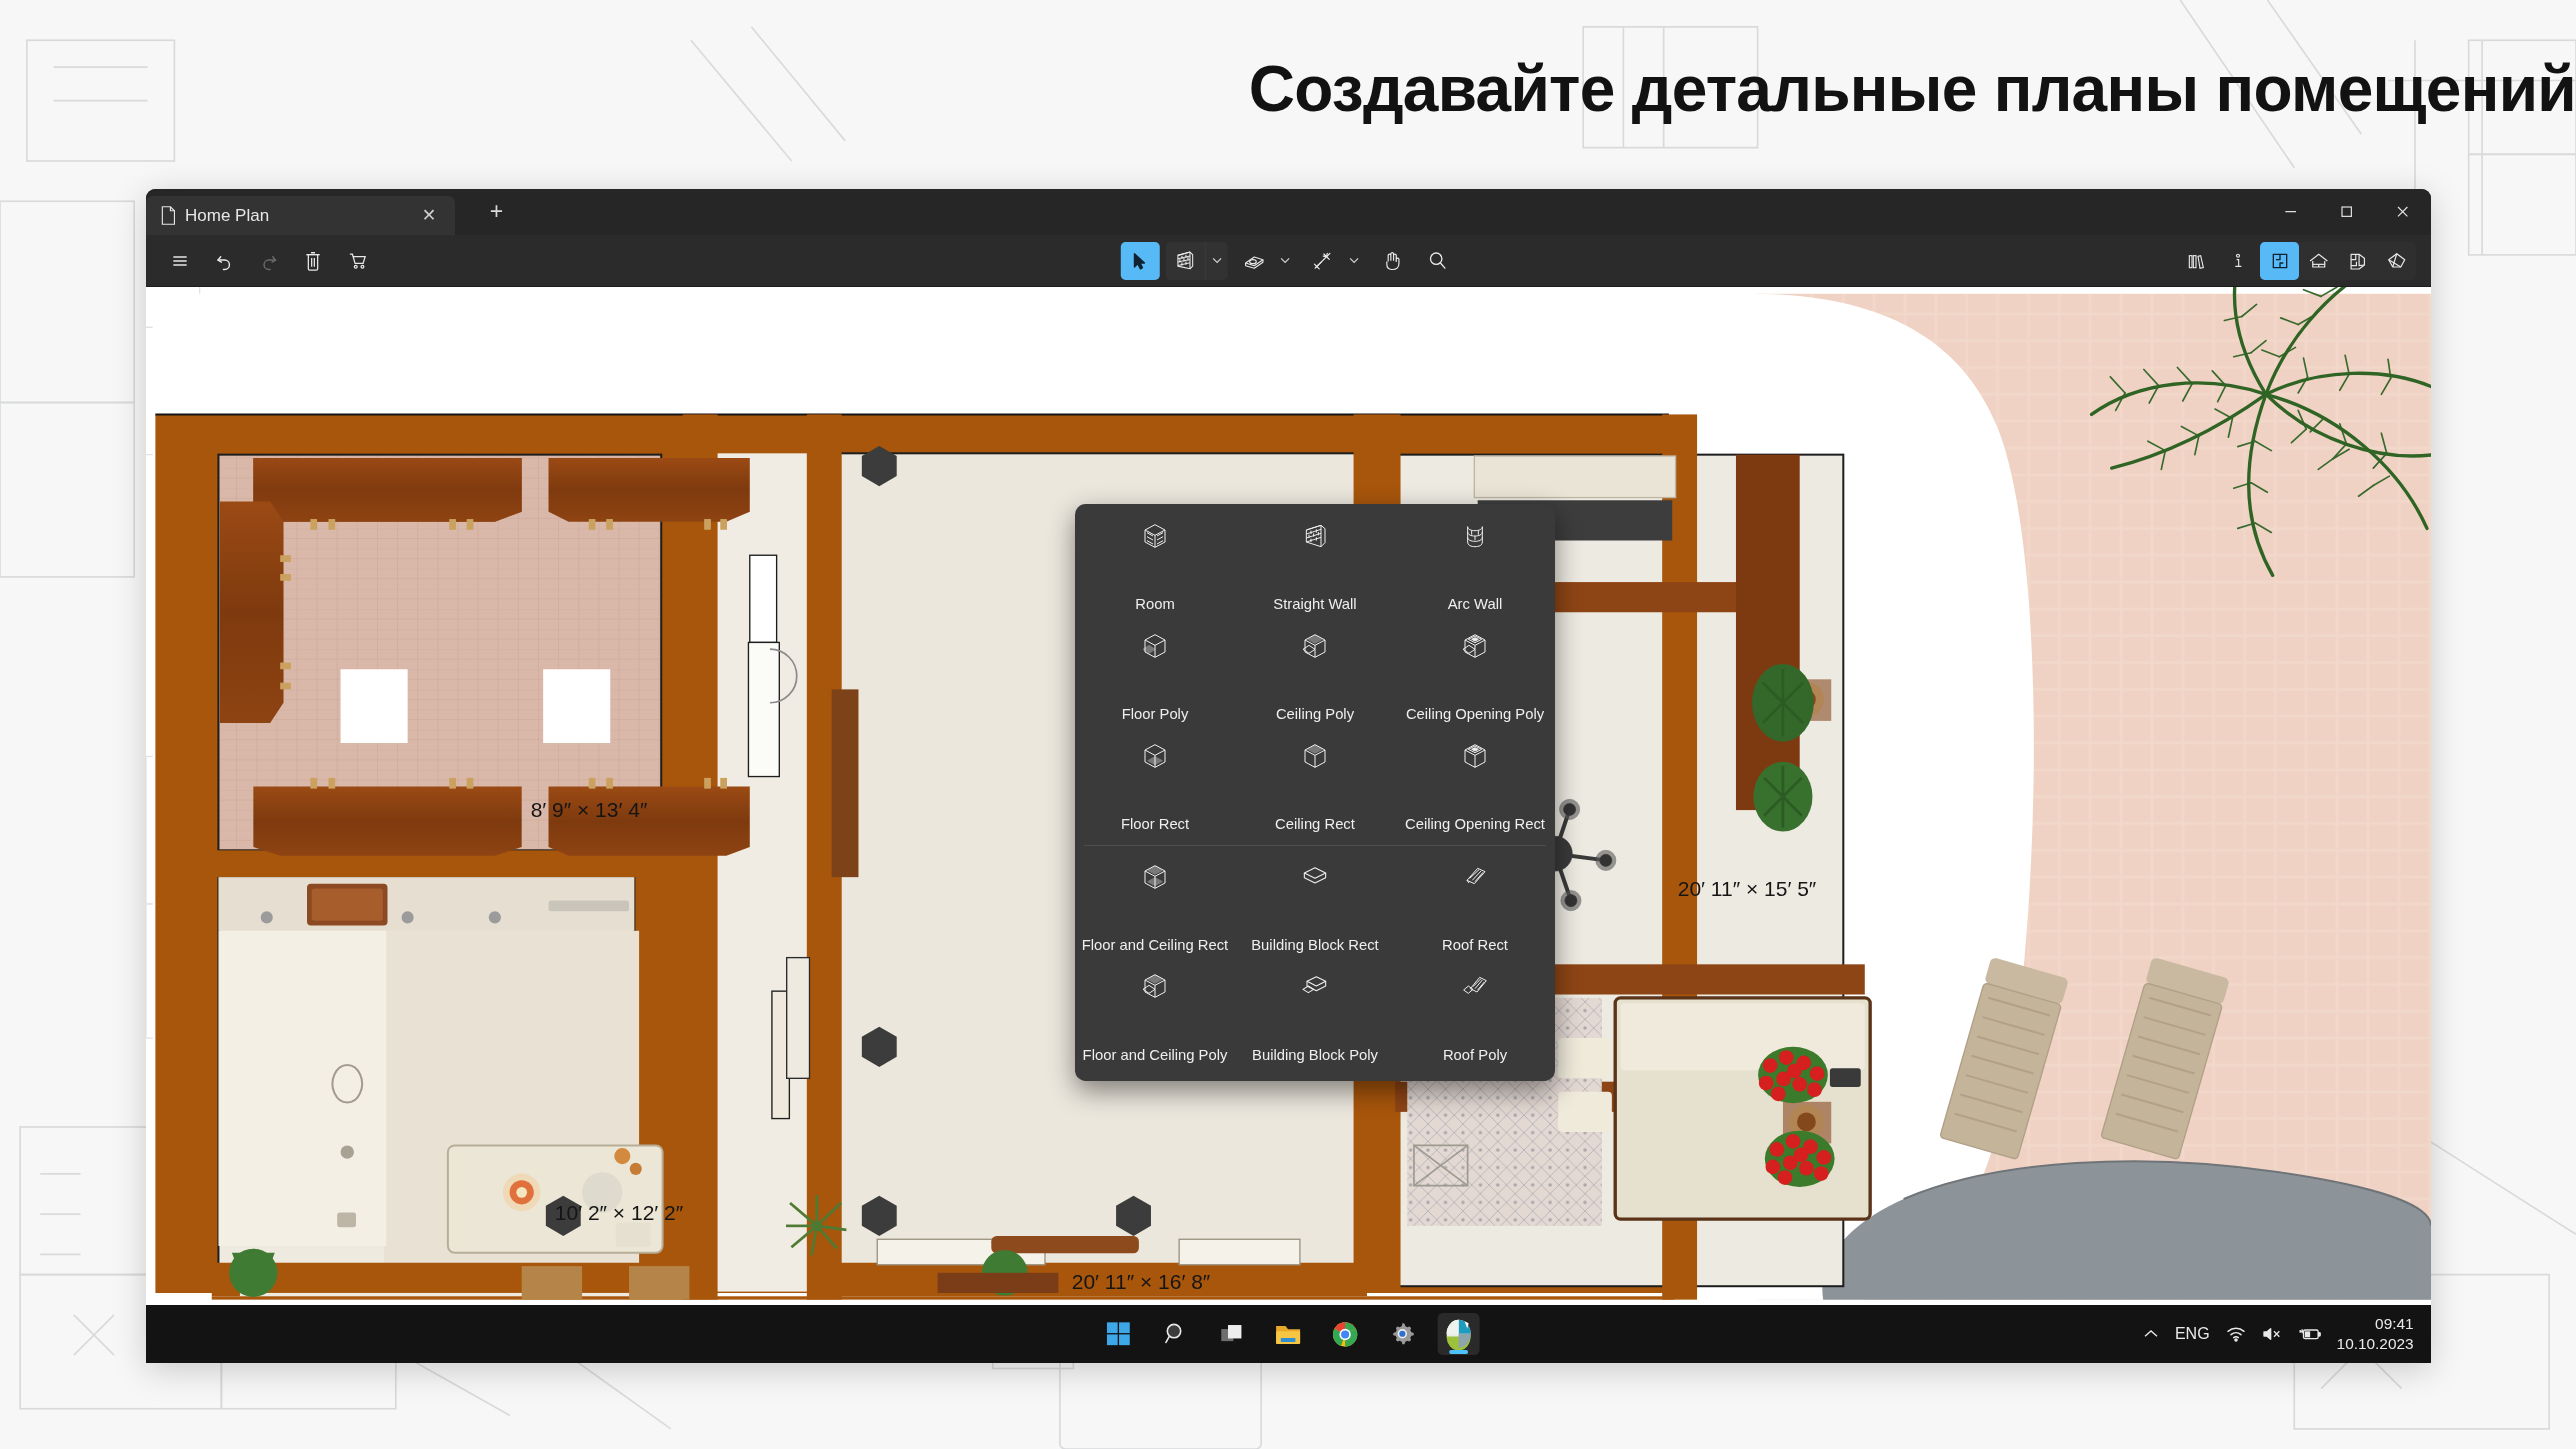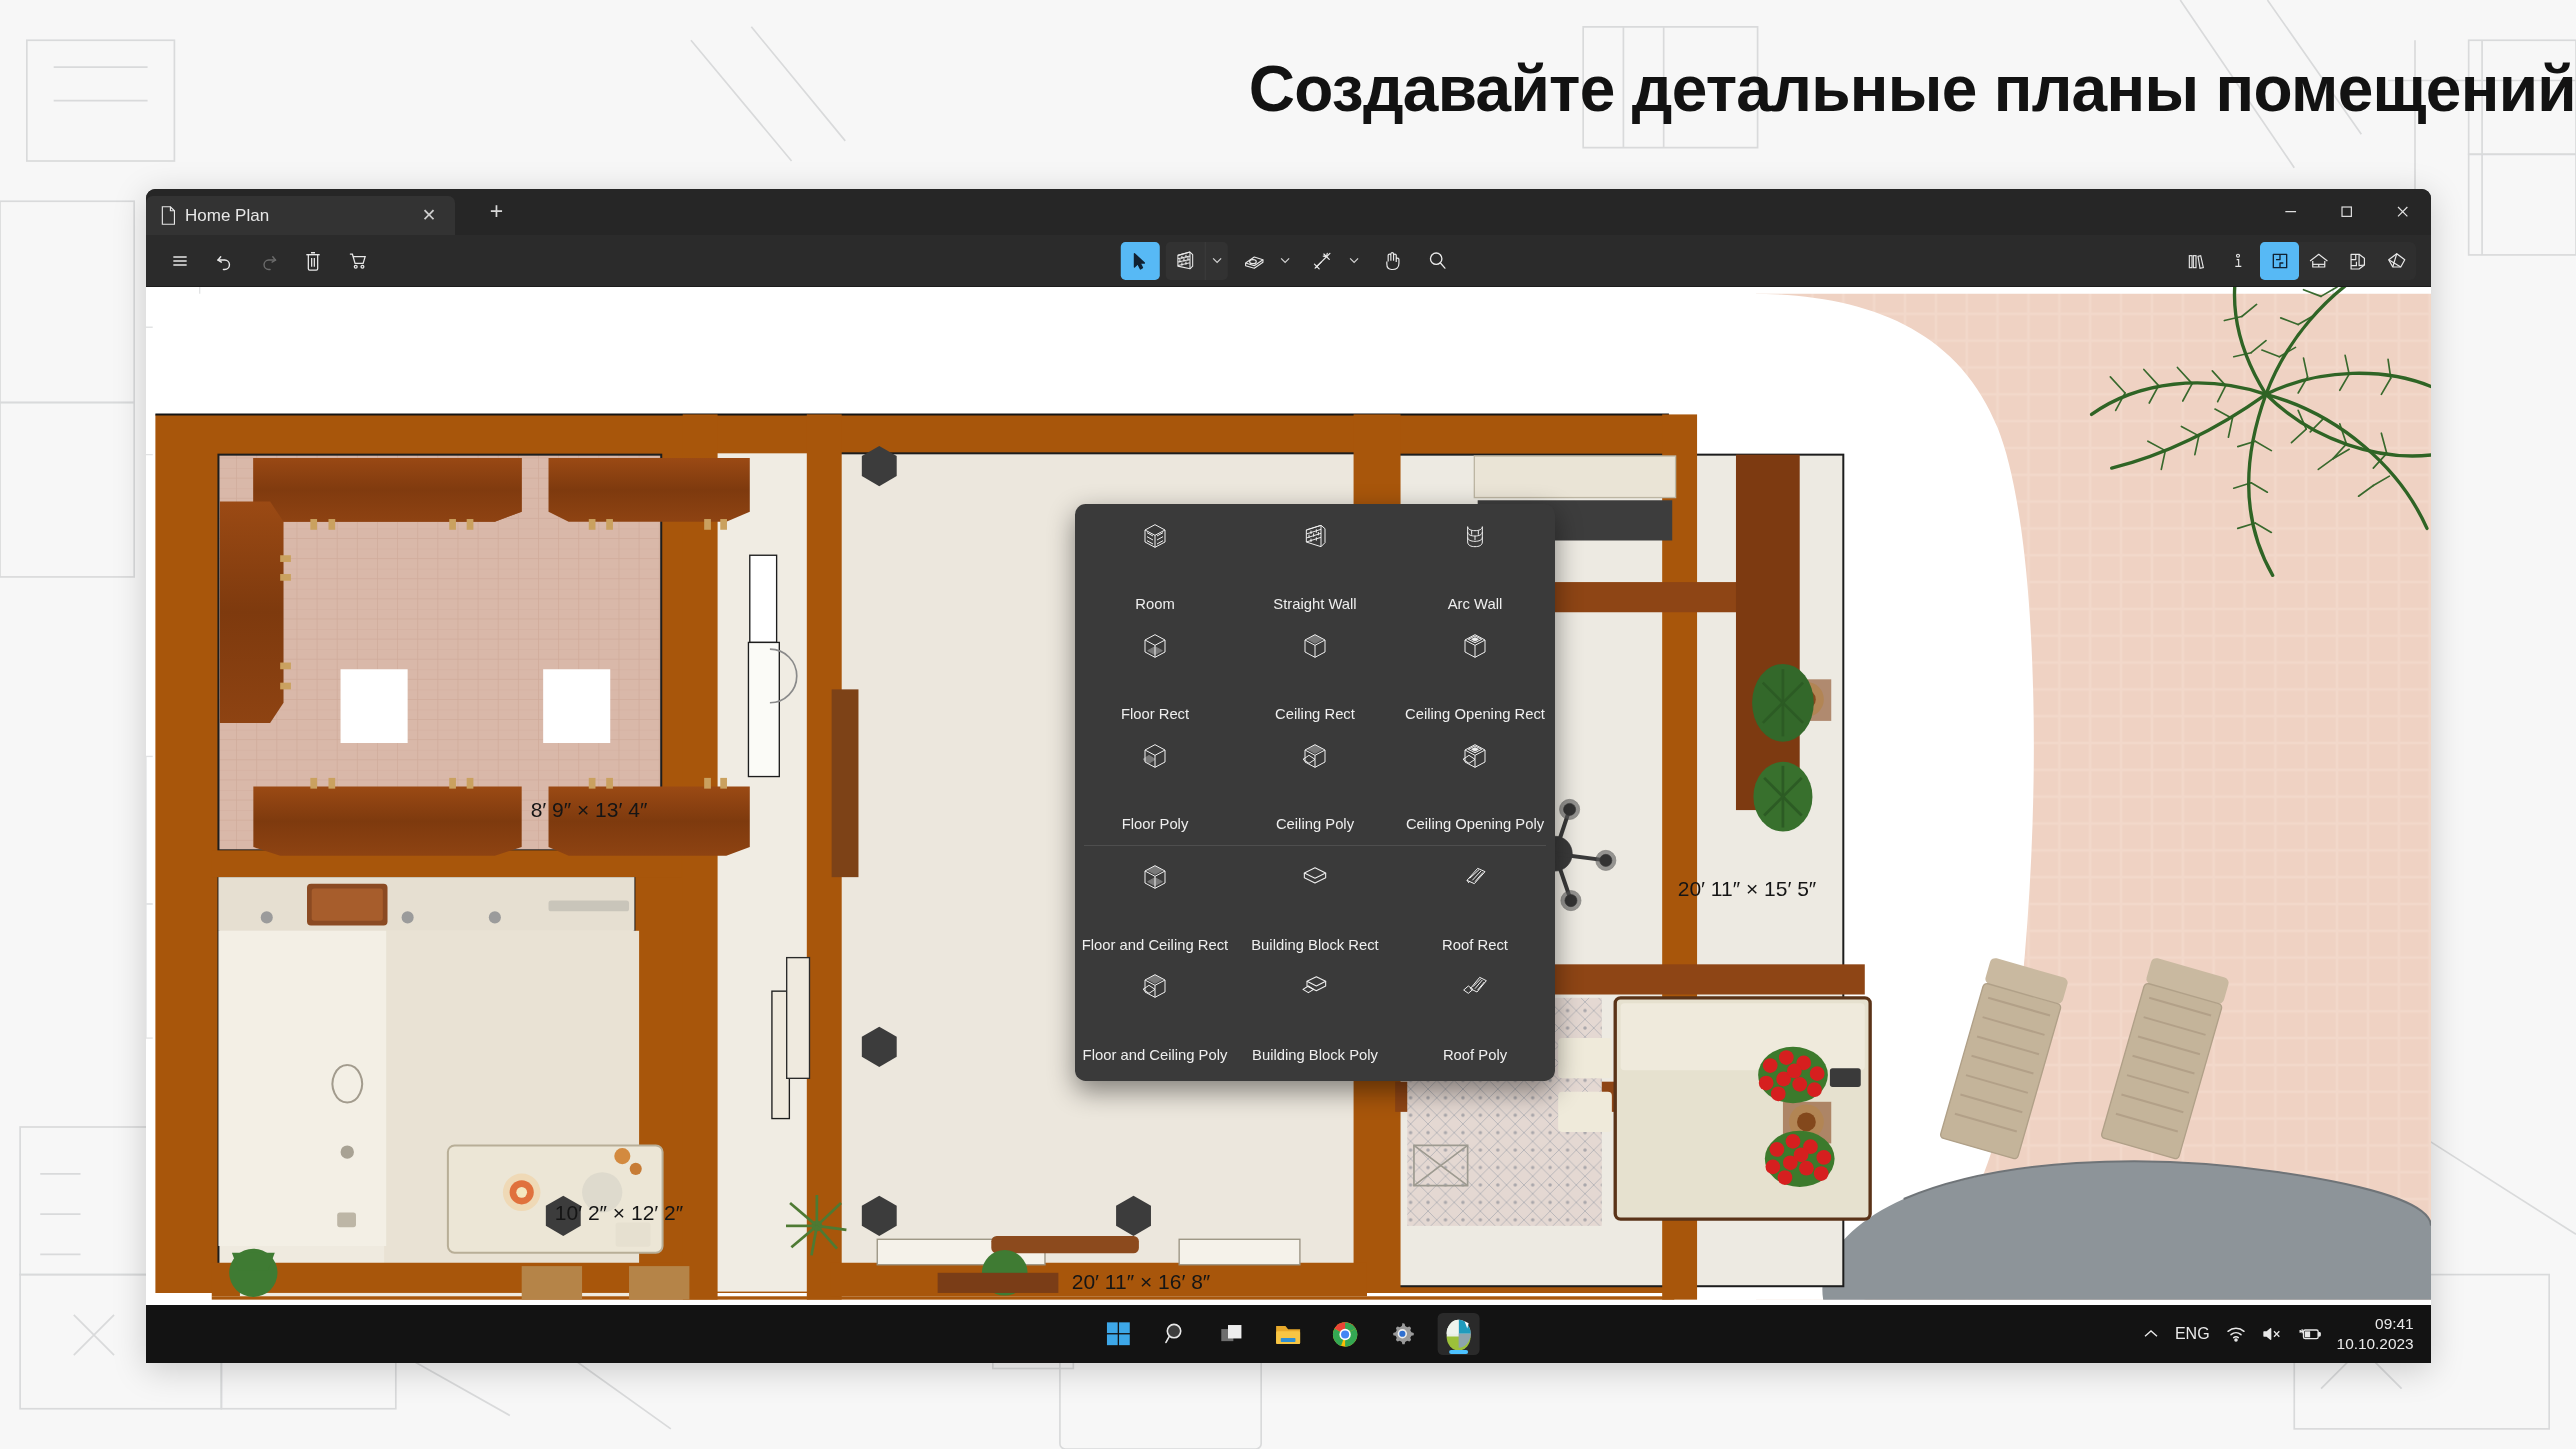--- a/index.html
+++ b/index.html
@@ -724,54 +724,20 @@
         <span class="tp-label">Arc Wall</span>
       </div>
     </div>
 
     <div class="tp-row">
       <div class="tp-item">
         <span class="tp-icon">
           <svg width="28" height="28" viewBox="0 0 42 42" fill="none" stroke="#f0f0f0" stroke-width="1.5" stroke-linejoin="round">
             <path d="M21 4 L36 12 L36 30 L21 38 L6 30 L6 12 Z"></path>
             <path d="M6 12 L21 20 L36 12 M21 20 L21 38"></path>
-            <path d="M10 28 L21 22 L32 28 L21 34 Z" fill="#f0f0f0" opacity=".35"></path>
-          </svg>
-        </span>
-        <span class="tp-label">Floor Rect</span>
-      </div>
-      <div class="tp-item">
-        <span class="tp-icon">
-          <svg width="28" height="28" viewBox="0 0 42 42" fill="none" stroke="#f0f0f0" stroke-width="1.5" stroke-linejoin="round">
-            <path d="M21 4 L36 12 L36 30 L21 38 L6 30 L6 12 Z"></path>
-            <path d="M6 12 L21 20 L36 12 M21 20 L21 38"></path>
-            <path d="M10 11 L21 5 L32 11 L21 17 Z" fill="#f0f0f0" opacity=".35"></path>
-          </svg>
-        </span>
-        <span class="tp-label">Ceiling Rect</span>
-      </div>
-      <div class="tp-item">
-        <span class="tp-icon">
-          <svg width="28" height="28" viewBox="0 0 42 42" fill="none" stroke="#f0f0f0" stroke-width="1.5" stroke-linejoin="round">
-            <path d="M21 4 L36 12 L36 30 L21 38 L6 30 L6 12 Z"></path>
-            <path d="M6 12 L21 20 L36 12 M21 20 L21 38"></path>
-            <path d="M11 11 L21 6 L31 11 L21 16 Z"></path>
-            <path d="M16 11 L21 8.5 L26 11 L21 13.5 Z" fill="#f0f0f0"></path>
-          </svg>
-        </span>
-        <span class="tp-label">Ceiling Opening Rect</span>
-      </div>
-    </div>
-
-    <div class="tp-row">
-      <div class="tp-item">
-        <span class="tp-icon">
-          <svg width="28" height="28" viewBox="0 0 42 42" fill="none" stroke="#f0f0f0" stroke-width="1.5" stroke-linejoin="round">
-            <path d="M21 4 L36 12 L36 30 L21 38 L6 30 L6 12 Z"></path>
-            <path d="M6 12 L21 20 L36 12 M21 20 L21 38"></path>
             <path d="M3 26 L12 20 L21 26 L12 32 Z" fill="#f0f0f0" opacity=".35"></path>
           </svg>
         </span>
         <span class="tp-label">Floor Poly</span>
       </div>
       <div class="tp-item">
         <span class="tp-icon">
           <svg width="28" height="28" viewBox="0 0 42 42" fill="none" stroke="#f0f0f0" stroke-width="1.5" stroke-linejoin="round">
             <path d="M21 4 L36 12 L36 30 L21 38 L6 30 L6 12 Z"></path>
             <path d="M6 12 L21 20 L36 12 M21 20 L21 38"></path>
@@ -785,20 +751,54 @@
         <span class="tp-icon">
           <svg width="28" height="28" viewBox="0 0 42 42" fill="none" stroke="#f0f0f0" stroke-width="1.5" stroke-linejoin="round">
             <path d="M21 4 L36 12 L36 30 L21 38 L6 30 L6 12 Z"></path>
             <path d="M6 12 L21 20 L36 12 M21 20 L21 38"></path>
             <path d="M11 11 L21 6 L31 11 L21 16 Z"></path>
             <path d="M16 11 L21 8.5 L26 11 L21 13.5 Z" fill="#f0f0f0"></path>
             <path d="M3 26 L12 20 L21 26 L12 32 Z"></path>
           </svg>
         </span>
         <span class="tp-label">Ceiling Opening Poly</span>
+      </div>
+    </div>
+
+    <div class="tp-row">
+      <div class="tp-item">
+        <span class="tp-icon">
+          <svg width="28" height="28" viewBox="0 0 42 42" fill="none" stroke="#f0f0f0" stroke-width="1.5" stroke-linejoin="round">
+            <path d="M21 4 L36 12 L36 30 L21 38 L6 30 L6 12 Z"></path>
+            <path d="M6 12 L21 20 L36 12 M21 20 L21 38"></path>
+            <path d="M10 28 L21 22 L32 28 L21 34 Z" fill="#f0f0f0" opacity=".35"></path>
+          </svg>
+        </span>
+        <span class="tp-label">Floor Rect</span>
+      </div>
+      <div class="tp-item">
+        <span class="tp-icon">
+          <svg width="28" height="28" viewBox="0 0 42 42" fill="none" stroke="#f0f0f0" stroke-width="1.5" stroke-linejoin="round">
+            <path d="M21 4 L36 12 L36 30 L21 38 L6 30 L6 12 Z"></path>
+            <path d="M6 12 L21 20 L36 12 M21 20 L21 38"></path>
+            <path d="M10 11 L21 5 L32 11 L21 17 Z" fill="#f0f0f0" opacity=".35"></path>
+          </svg>
+        </span>
+        <span class="tp-label">Ceiling Rect</span>
+      </div>
+      <div class="tp-item">
+        <span class="tp-icon">
+          <svg width="28" height="28" viewBox="0 0 42 42" fill="none" stroke="#f0f0f0" stroke-width="1.5" stroke-linejoin="round">
+            <path d="M21 4 L36 12 L36 30 L21 38 L6 30 L6 12 Z"></path>
+            <path d="M6 12 L21 20 L36 12 M21 20 L21 38"></path>
+            <path d="M11 11 L21 6 L31 11 L21 16 Z"></path>
+            <path d="M16 11 L21 8.5 L26 11 L21 13.5 Z" fill="#f0f0f0"></path>
+          </svg>
+        </span>
+        <span class="tp-label">Ceiling Opening Rect</span>
       </div>
     </div>
 
     <div class="tp-divider"></div>
 
     <div class="tp-row">
       <div class="tp-item">
         <span class="tp-icon">
           <svg width="28" height="28" viewBox="0 0 42 42" fill="none" stroke="#f0f0f0" stroke-width="1.5" stroke-linejoin="round">
             <path d="M21 4 L36 12 L36 30 L21 38 L6 30 L6 12 Z"></path>

